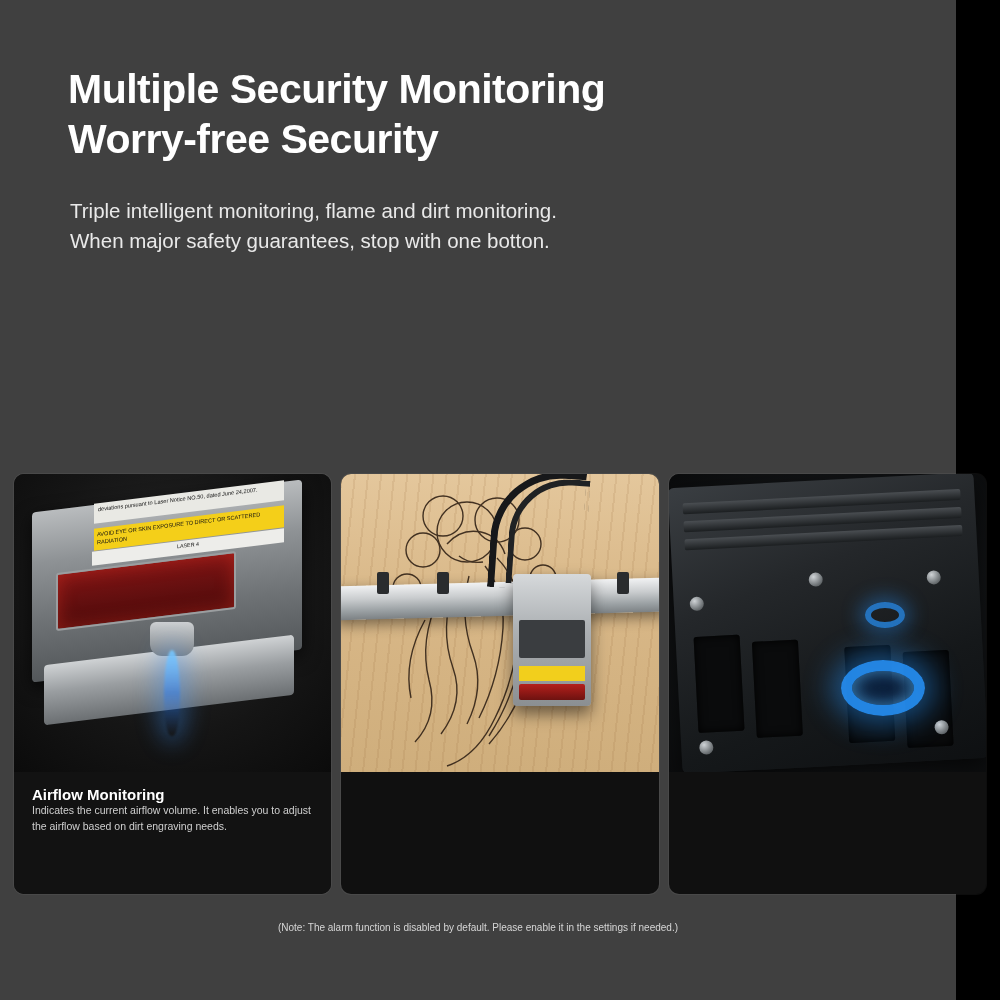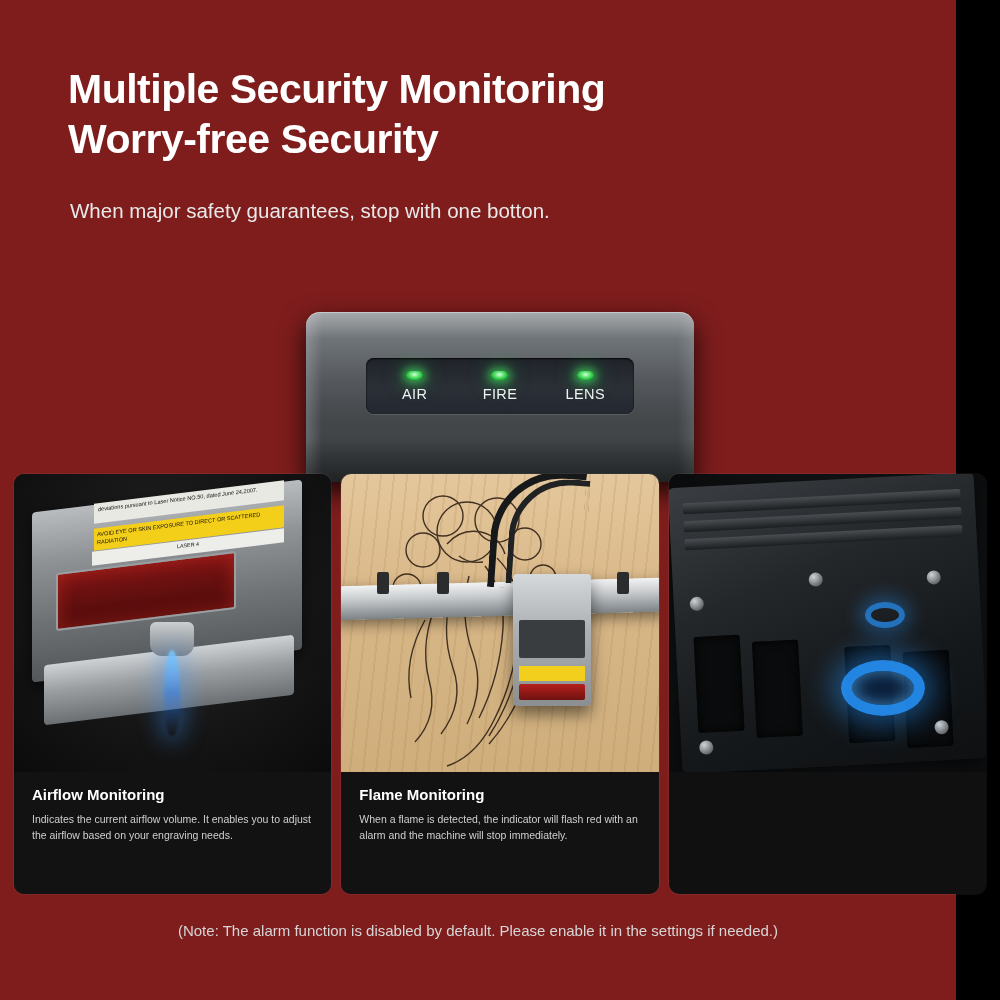--- a/index.html
+++ b/index.html
@@ -5,21 +5,21 @@
   * { box-sizing: border-box; margin: 0; padding: 0; }
   html, body {
     width: 1000px; height: 1000px;
     background: #000;
     font-family: "Liberation Sans", sans-serif;
     overflow: hidden;
   }
   .page {
     position: relative;
     width: 956px; height: 1000px;
-    background: #7f1d1d;
+    background: #404040;
     color: #fff;
   }
 
   
   .headline {
     position: absolute;
     left: 68px; top: 64px;
     width: 860px;
     font-size: 41px;
     font-weight: bold;
@@ -112,21 +112,21 @@
     position: absolute;
     left: 0; right: 0; bottom: 0;
     height: 122px;
     background: #121212;
     padding: 14px 18px 10px 18px;
   }
   .card-title {
     font-size: 15px;
     font-weight: bold;
     color: #fff;
-    margin-bottom: 9px;
+    margin-bottom: 0;
   }
   .card-desc {
     font-size: 10.5px;
     line-height: 1.5;
     color: #cfcfcf;
   }
 
   
   .c1 { position:absolute; inset:0; background: radial-gradient(circle at 50% 40%, #2b2b2b 0%, #151515 60%, #0b0b0b 100%); }
   .c1-body {
@@ -248,76 +248,58 @@
     box-shadow: 0 0 18px 6px rgba(40,150,255,.35);
   }
   .c3-screw { position:absolute; width:14px; height:14px; border-radius:50%;
     background: radial-gradient(circle at 35% 30%, #cfd3d6, #74797c 60%, #3c4042 100%); }
 
   
   .note {
     position: absolute;
     left: 0; right: 0; top: 922px;
     text-align: center;
-    font-size: 15px;
+    font-size: 10px;
     color: #d6d6d6;
   }
 </style>
 </head>
 <body>
 
 <div class="page">
 
   <div class="headline">
     <span>Multiple Security Monitoring</span>
     <span class="l2">Worry-free Security</span>
   </div>
 
   <div class="subhead">
+    <span>Triple intelligent monitoring, flame and dirt monitoring.</span>
     <span class="s2">When major safety guarantees, stop with one botton.</span>
   </div>
 
-  <div class="device">
-    <div class="device-edge-l"></div>
-    <div class="device-edge-r"></div>
-
-    <div class="indicator-panel">
-      <div class="ind">
-        <div class="led"></div>
-        <div class="ind-label">AIR</div>
-      </div>
-      <div class="ind">
-        <div class="led"></div>
-        <div class="ind-label">FIRE</div>
-      </div>
-      <div class="ind">
-        <div class="led"></div>
-        <div class="ind-label">LENS</div>
-      </div>
-    </div>
-  </div>
 
   <div class="cards">
 
     <div class="card">
       <div class="card-photo">
         <div class="c1">
           <div class="c1-body"></div>
           <div class="c1-label">deviations pursuant to Laser Notice NO.50, dated June 24,2007.</div>
           <div class="c1-label2">AVOID EYE OR SKIN EXPOSURE TO DIRECT OR SCATTERED RADIATION</div>
           <div class="c1-label3">LASER 4</div>
           <div class="c1-red"></div>
           <div class="c1-base"></div>
           <div class="c1-nozzle"></div>
           <div class="c1-beam"></div>
         </div>
       </div>
       <div class="card-text">
         <div class="card-title">Airflow Monitoring</div>
-        <div class="card-desc">Indicates the current airflow volume. It enables you to adjust the airflow based on your engraving needs.</div>
+        <div class="card-desc">Indicates the current airflow volume. It enables you to adjust the airflow based on dirt engraving needs.</div>
       </div>
     </div>
 
     <div class="card">
       <div class="card-photo">
         <div class="c2">
           <div class="grain"></div>
           <svg class="c2-art" viewBox="0 0 300 290">
             <g stroke="#3a2a1c" fill="none" stroke-width="1.4" opacity="0.95">
               <circle cx="120" cy="52" r="30"></circle>
@@ -346,24 +328,20 @@
           <div class="c2-clip" style="left:276px"></div>
           <div class="c2-cable"></div>
           <div class="c2-cable2"></div>
           <div class="c2-head">
             <div class="c2-head-dark"></div>
             <div class="c2-head-yel"></div>
             <div class="c2-head-red"></div>
           </div>
         </div>
       </div>
-      <div class="card-text">
-        <div class="card-title">Flame Monitoring</div>
-        <div class="card-desc">When a flame is detected, the indicator will flash red with an alarm and the machine will stop immediately.</div>
-      </div>
     </div>
 
     <div class="card">
       <div class="card-photo">
         <div class="c3">
           <div class="c3-body">
             <div class="c3-fin" style="top:16px"></div>
             <div class="c3-fin" style="top:34px"></div>
             <div class="c3-fin" style="top:52px"></div>
             <div class="c3-slot" style="left:18px;top:150px"></div>

